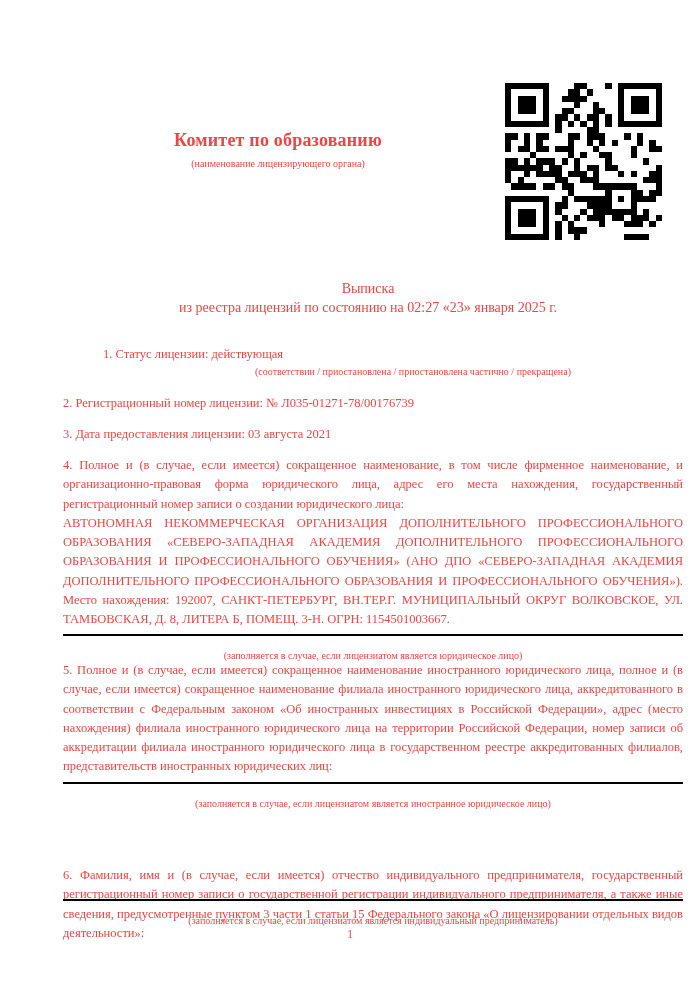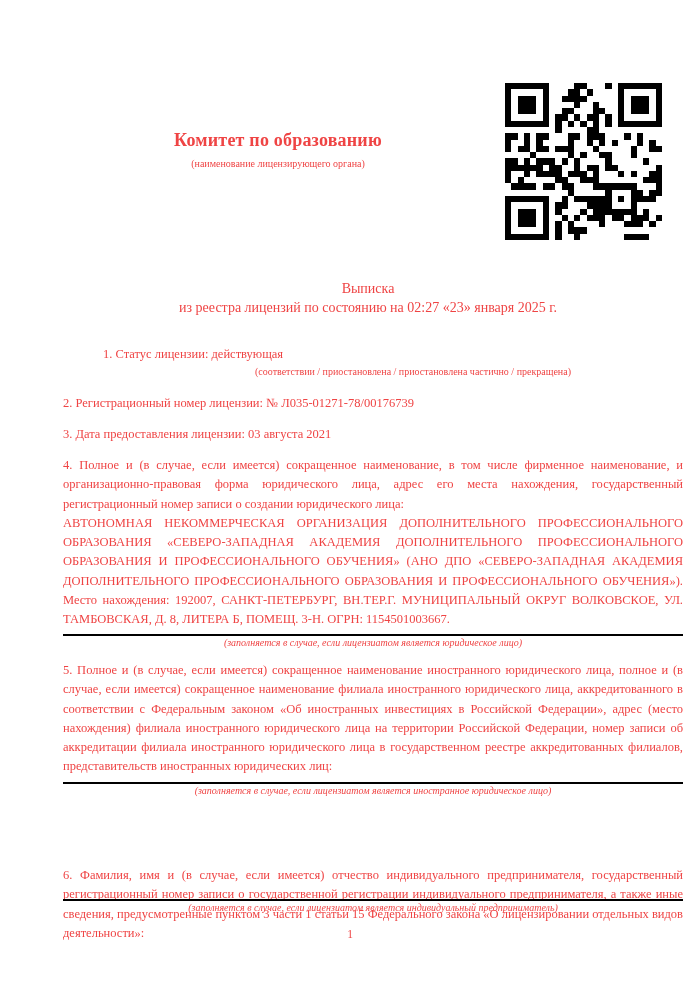--- a/index.html
+++ b/index.html
@@ -17,21 +17,21 @@
   .just{text-align:justify;}
   .hint{text-align:center;font-size:10px;line-height:13px;}
   .f1{top:345px;margin-left:40px;}
   .f1 .hint{margin-top:1px;}
   .f2{top:394px;}
   .f3{top:425px;}
   .f4{top:456px;}
   .f5{top:661px;}
   .f6{top:866px;}
   .rule{position:absolute;left:63px;width:620px;border-top:2px solid #000;}
-  .rule .hint{padding-top:0;font-style:italic;}
+  .rule .hint{padding-top:13px;}
   .r1{top:634px;}
   .r2{top:782px;}
   .r3{top:899px;}
   .page-number{position:absolute;left:0;top:928px;width:700px;text-align:center;font-size:11.5px;}
 </style>
 </head>
 <body>
 
 <div class="page">
 

